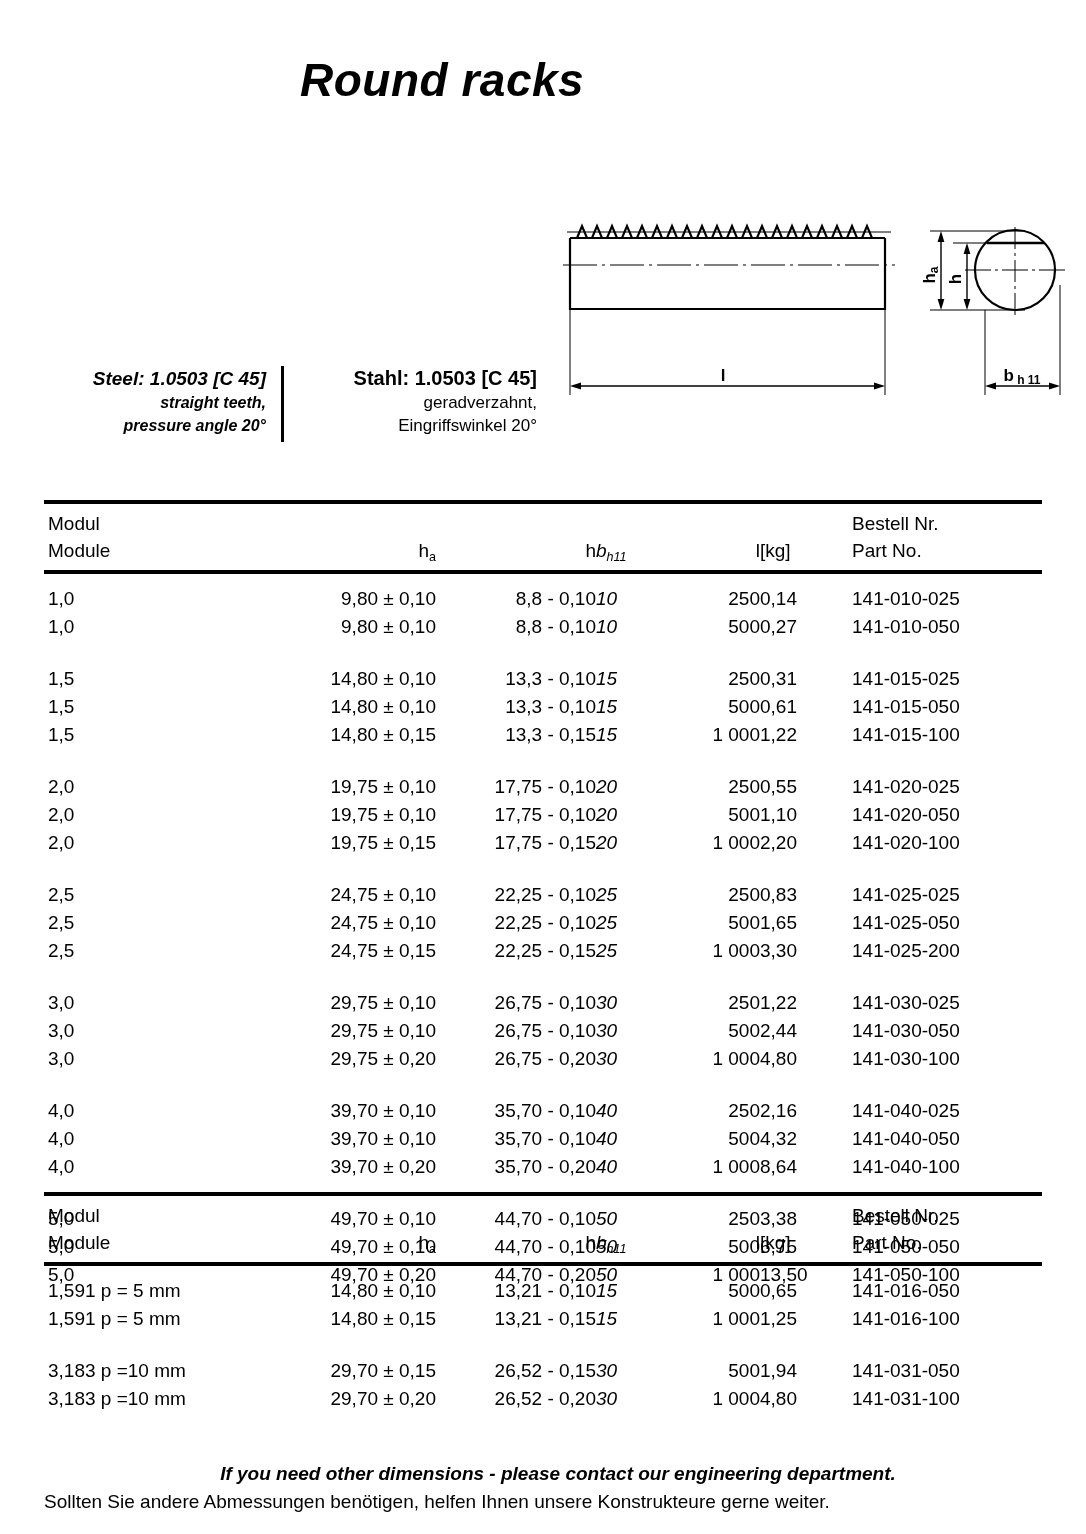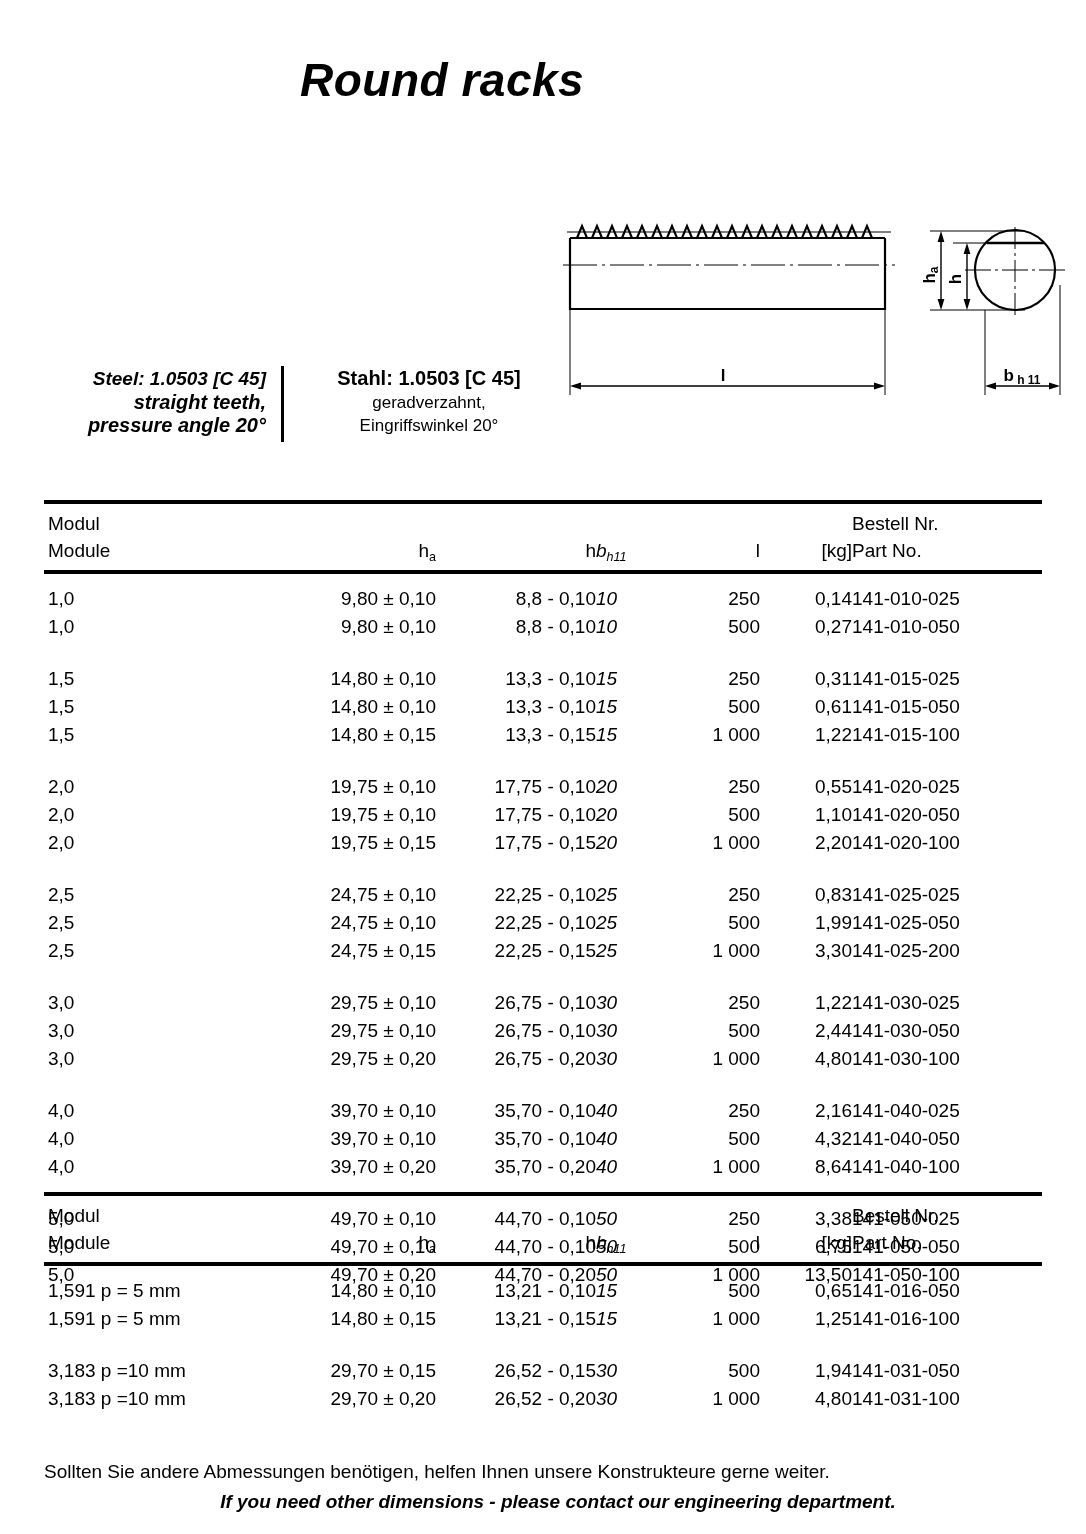--- a/index.html
+++ b/index.html
@@ -47,32 +47,32 @@
     position: absolute;
     left: 0;
     top: 0;
     width: 222px;
     text-align: right;
     font-style: italic;
     font-weight: bold;
   }
   .spec-col-de {
     position: absolute;
-    left: 270px;
+    left: 263px;
     top: 0;
     width: 230px;
-    text-align: center;
+    text-align: right;
   }
   .spec-head {
     font-size: 19px;
     line-height: 25px;
     white-space: nowrap;
   }
   .spec-line {
-    font-size: 20px;
+    font-size: 16px;
     line-height: 23px;
     white-space: nowrap;
   }
   .spec-col-de .spec-head { font-size: 20px; font-weight: bold; }
   .spec-col-de .spec-line { font-size: 17px; }
 
   
   #drawing {
     position: absolute;
     left: 555px;
@@ -118,21 +118,21 @@
     white-space: nowrap;
   }
   .thead-row { line-height: 27px; }
 
   
   .c-module  { width: 248px; text-align: left;   padding-left: 4px; box-sizing: border-box; }
   .c-ha      { width: 144px; text-align: right; }
   .c-h       { width: 160px; text-align: right; }
   .c-b       { width: 76px;  text-align: left; font-style: italic; }
   .c-l       { width: 88px;  text-align: right; }
-  .c-kg      { width: 92px;  text-align: right; }
+  .c-kg      { width: 92px;  }
   .c-part    { width: 190px; }
 
   .tbody { padding-top: 11px; }
   .group { margin-bottom: 24px; }
   .group.last { margin-bottom: 0; }
 
   sub {
     font-size: 0.66em;
     vertical-align: baseline;
     position: relative;
@@ -350,21 +350,21 @@
           <span class="c-l">250</span>
           <span class="c-kg">0,83</span>
           <span class="c-part">141-025-025</span>
         </div>
         <div class="trow">
           <span class="c-module">2,5</span>
           <span class="c-ha">24,75 ± 0,10</span>
           <span class="c-h">22,25 - 0,10</span>
           <span class="c-b">25</span>
           <span class="c-l">500</span>
-          <span class="c-kg">1,99</span>
+          <span class="c-kg">1,65</span>
           <span class="c-part">141-025-050</span>
         </div>
         <div class="trow">
           <span class="c-module">2,5</span>
           <span class="c-ha">24,75 ± 0,15</span>
           <span class="c-h">22,25 - 0,15</span>
           <span class="c-b">25</span>
           <span class="c-l">1 000</span>
           <span class="c-kg">3,30</span>
           <span class="c-part">141-025-200</span>
@@ -521,15 +521,15 @@
           <span class="c-b">30</span>
           <span class="c-l">1 000</span>
           <span class="c-kg">4,80</span>
           <span class="c-part">141-031-100</span>
         </div>
       </div>
     </div>
 </div>
 
 <div id="footer">
+  <div id="footer-en">If you need other dimensions - please contact our engineering department.</div>
   <div id="footer-de">Sollten Sie andere Abmessungen benötigen, helfen Ihnen unsere Konstrukteure gerne weiter.</div>
-  <div id="footer-en">If you need other dimensions - please contact our engineering department.</div>
 </div>
 
 </body></html>

